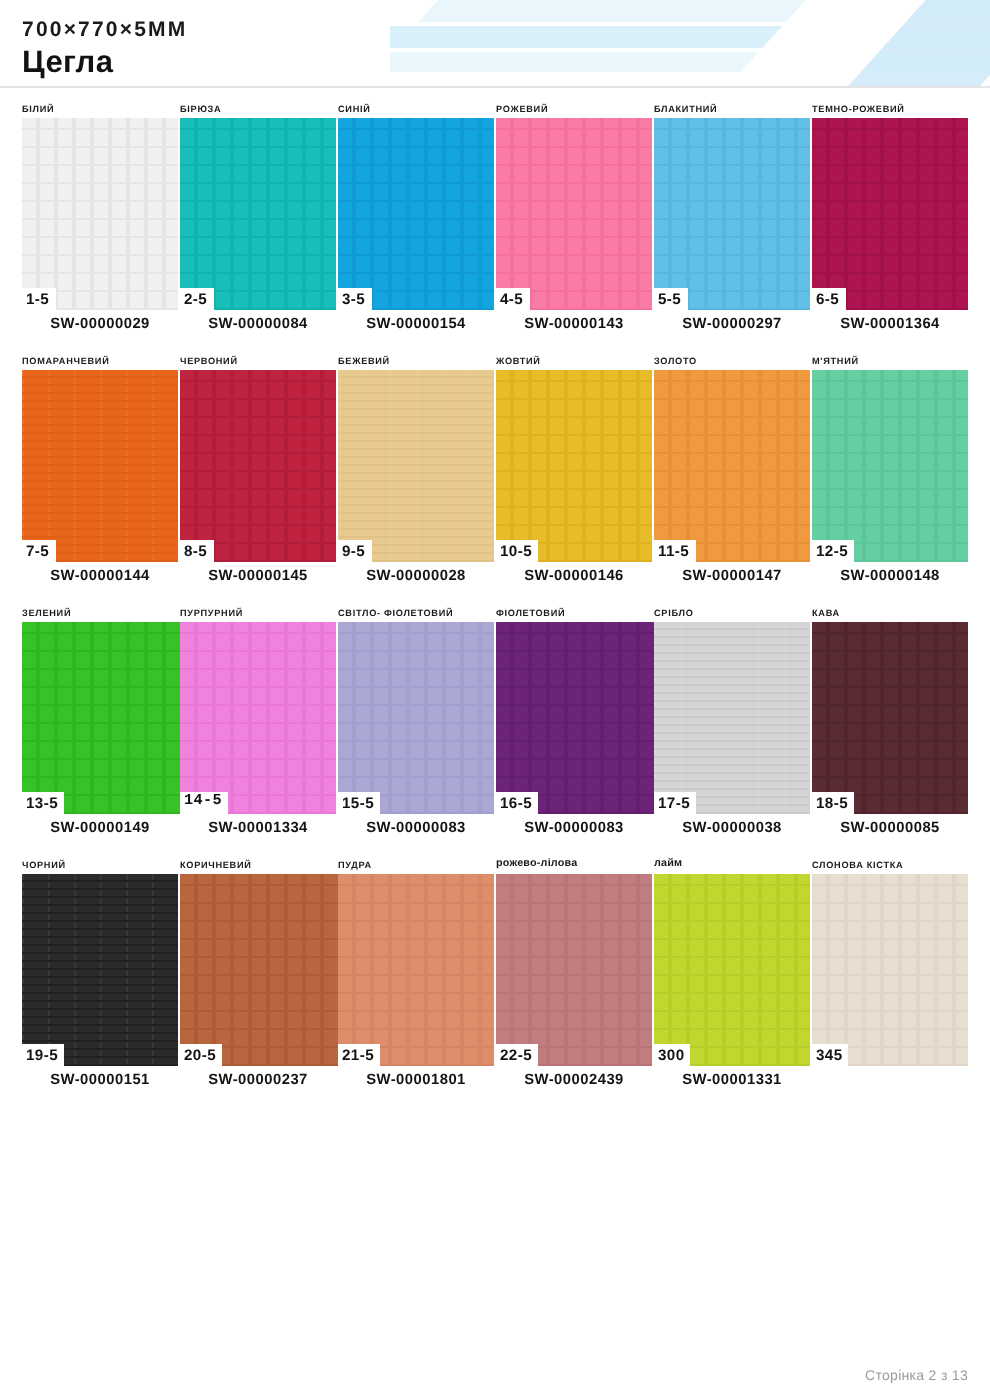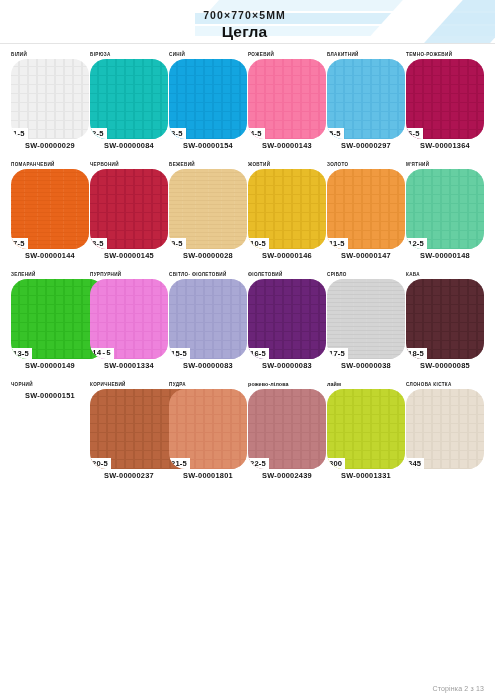--- a/index.html
+++ b/index.html
@@ -59,21 +59,20 @@
     top: 0px; right: 52px;
     transform: skewX(-42deg);
     background: #ffffff;
   }
 
   
   .header {
     position: relative;
     padding: 9px 17px 0 11px;
     z-index: 3;
-    text-align: center;
   }
   .dims {
     font-size: 10.5px;
     font-weight: bold;
     letter-spacing: 1.1px;
     color: #1b1b1b;
     line-height: 13px;
     margin-bottom: 1px;
   }
   .title {
@@ -122,23 +121,22 @@
   }
   
   .cell-name.lc {
     text-transform: none;
     font-size: 5.4px;
     letter-spacing: .1px;
   }
   .swatch {
     position: relative;
     width: 78px;
-    height: 80px;
+    height: 96px;
     overflow: hidden;
-    border-radius: 16px;
   }
   .tex {
     position: absolute;
     inset: 0;
     background-size: 18px 9px;
     background-position: 0 0, 9px 4.5px;
   }
   .badge {
     position: absolute;
     left: 0;
@@ -311,21 +309,21 @@
       <div class="cell">
         <div class="cell-name">СВІТЛО- ФІОЛЕТОВИЙ</div>
         <div class="swatch" style="background: rgb(169, 168, 212);">
           <div class="tex" style="background-image: linear-gradient(to right, transparent 0px, transparent 16px, rgb(158, 157, 203) 16px, rgb(158, 157, 203) 18px), linear-gradient(to right, transparent 0px, transparent 16px, rgb(158, 157, 203) 16px, rgb(158, 157, 203) 18px), repeating-linear-gradient(0deg, rgb(158, 157, 203) 0px, rgb(158, 157, 203) 1.2px, transparent 1.2px, transparent 9px); background-size: 18px 9px, 18px 9px, 100% 100%; background-position: 0px 0px, 9px 4.5px, 0px 0px; opacity: 0.75;"></div>
           <div class="badge">15-5</div>
         </div>
         <div class="sku">SW-00000083</div>
       </div>
       <div class="cell">
         <div class="cell-name">ФІОЛЕТОВИЙ</div>
-        <div class="swatch" style="background: rgb(107, 36, 120);">
+        <div class="swatch" style="background: rgb(107, 36, 120); padding-left: 32px;">
           <div class="tex" style="background-image: linear-gradient(to right, transparent 0px, transparent 16px, rgb(94, 30, 105) 16px, rgb(94, 30, 105) 18px), linear-gradient(to right, transparent 0px, transparent 16px, rgb(94, 30, 105) 16px, rgb(94, 30, 105) 18px), repeating-linear-gradient(0deg, rgb(94, 30, 105) 0px, rgb(94, 30, 105) 1.2px, transparent 1.2px, transparent 9px); background-size: 18px 9px, 18px 9px, 100% 100%; background-position: 0px 0px, 9px 4.5px, 0px 0px; opacity: 0.75;"></div>
           <div class="badge">16-5</div>
         </div>
         <div class="sku">SW-00000083</div>
       </div>
       <div class="cell">
         <div class="cell-name">СРІБЛО</div>
         <div class="swatch" style="background: rgb(212, 212, 212);">
           <div class="tex" style="background-image: repeating-linear-gradient(0deg, rgb(196, 196, 196) 0px, rgb(196, 196, 196) 1px, transparent 1px, transparent 4px), repeating-linear-gradient(90deg, rgba(255, 255, 255, 0.1) 0px, rgba(255, 255, 255, 0.1) 1px, transparent 1px, transparent 13px); background-size: auto, auto; background-position: 0px 0px, 0px 0px; opacity: 0.6;"></div>
           <div class="badge">17-5</div>
@@ -337,20 +335,24 @@
         <div class="swatch" style="background: rgb(91, 43, 51);">
           <div class="tex" style="background-image: linear-gradient(to right, transparent 0px, transparent 16px, rgb(78, 36, 43) 16px, rgb(78, 36, 43) 18px), linear-gradient(to right, transparent 0px, transparent 16px, rgb(78, 36, 43) 16px, rgb(78, 36, 43) 18px), repeating-linear-gradient(0deg, rgb(78, 36, 43) 0px, rgb(78, 36, 43) 1.2px, transparent 1.2px, transparent 9px); background-size: 18px 9px, 18px 9px, 100% 100%; background-position: 0px 0px, 9px 4.5px, 0px 0px; opacity: 0.75;"></div>
           <div class="badge">18-5</div>
         </div>
         <div class="sku">SW-00000085</div>
       </div>
     </div>
     <div class="row">
       <div class="cell">
         <div class="cell-name">ЧОРНИЙ</div>
+        <div class="swatch" style="background: rgb(42, 42, 42);">
+          <div class="tex" style="background-image: repeating-linear-gradient(0deg, rgb(27, 27, 27) 0px, rgb(27, 27, 27) 1px, transparent 1px, transparent 4px), repeating-linear-gradient(90deg, rgba(255, 255, 255, 0.1) 0px, rgba(255, 255, 255, 0.1) 1px, transparent 1px, transparent 13px); background-size: auto, auto; background-position: 0px 0px, 0px 0px; opacity: 0.6;"></div>
+          <div class="badge">19-5</div>
+        </div>
         <div class="sku">SW-00000151</div>
       </div>
       <div class="cell">
         <div class="cell-name">КОРИЧНЕВИЙ</div>
         <div class="swatch" style="background: rgb(185, 101, 63); padding-left: 32px;">
           <div class="tex" style="background-image: linear-gradient(to right, transparent 0px, transparent 16px, rgb(169, 90, 54) 16px, rgb(169, 90, 54) 18px), linear-gradient(to right, transparent 0px, transparent 16px, rgb(169, 90, 54) 16px, rgb(169, 90, 54) 18px), repeating-linear-gradient(0deg, rgb(169, 90, 54) 0px, rgb(169, 90, 54) 1.2px, transparent 1.2px, transparent 9px); background-size: 18px 9px, 18px 9px, 100% 100%; background-position: 0px 0px, 9px 4.5px, 0px 0px; opacity: 0.75;"></div>
           <div class="badge">20-5</div>
         </div>
         <div class="sku">SW-00000237</div>
       </div>

